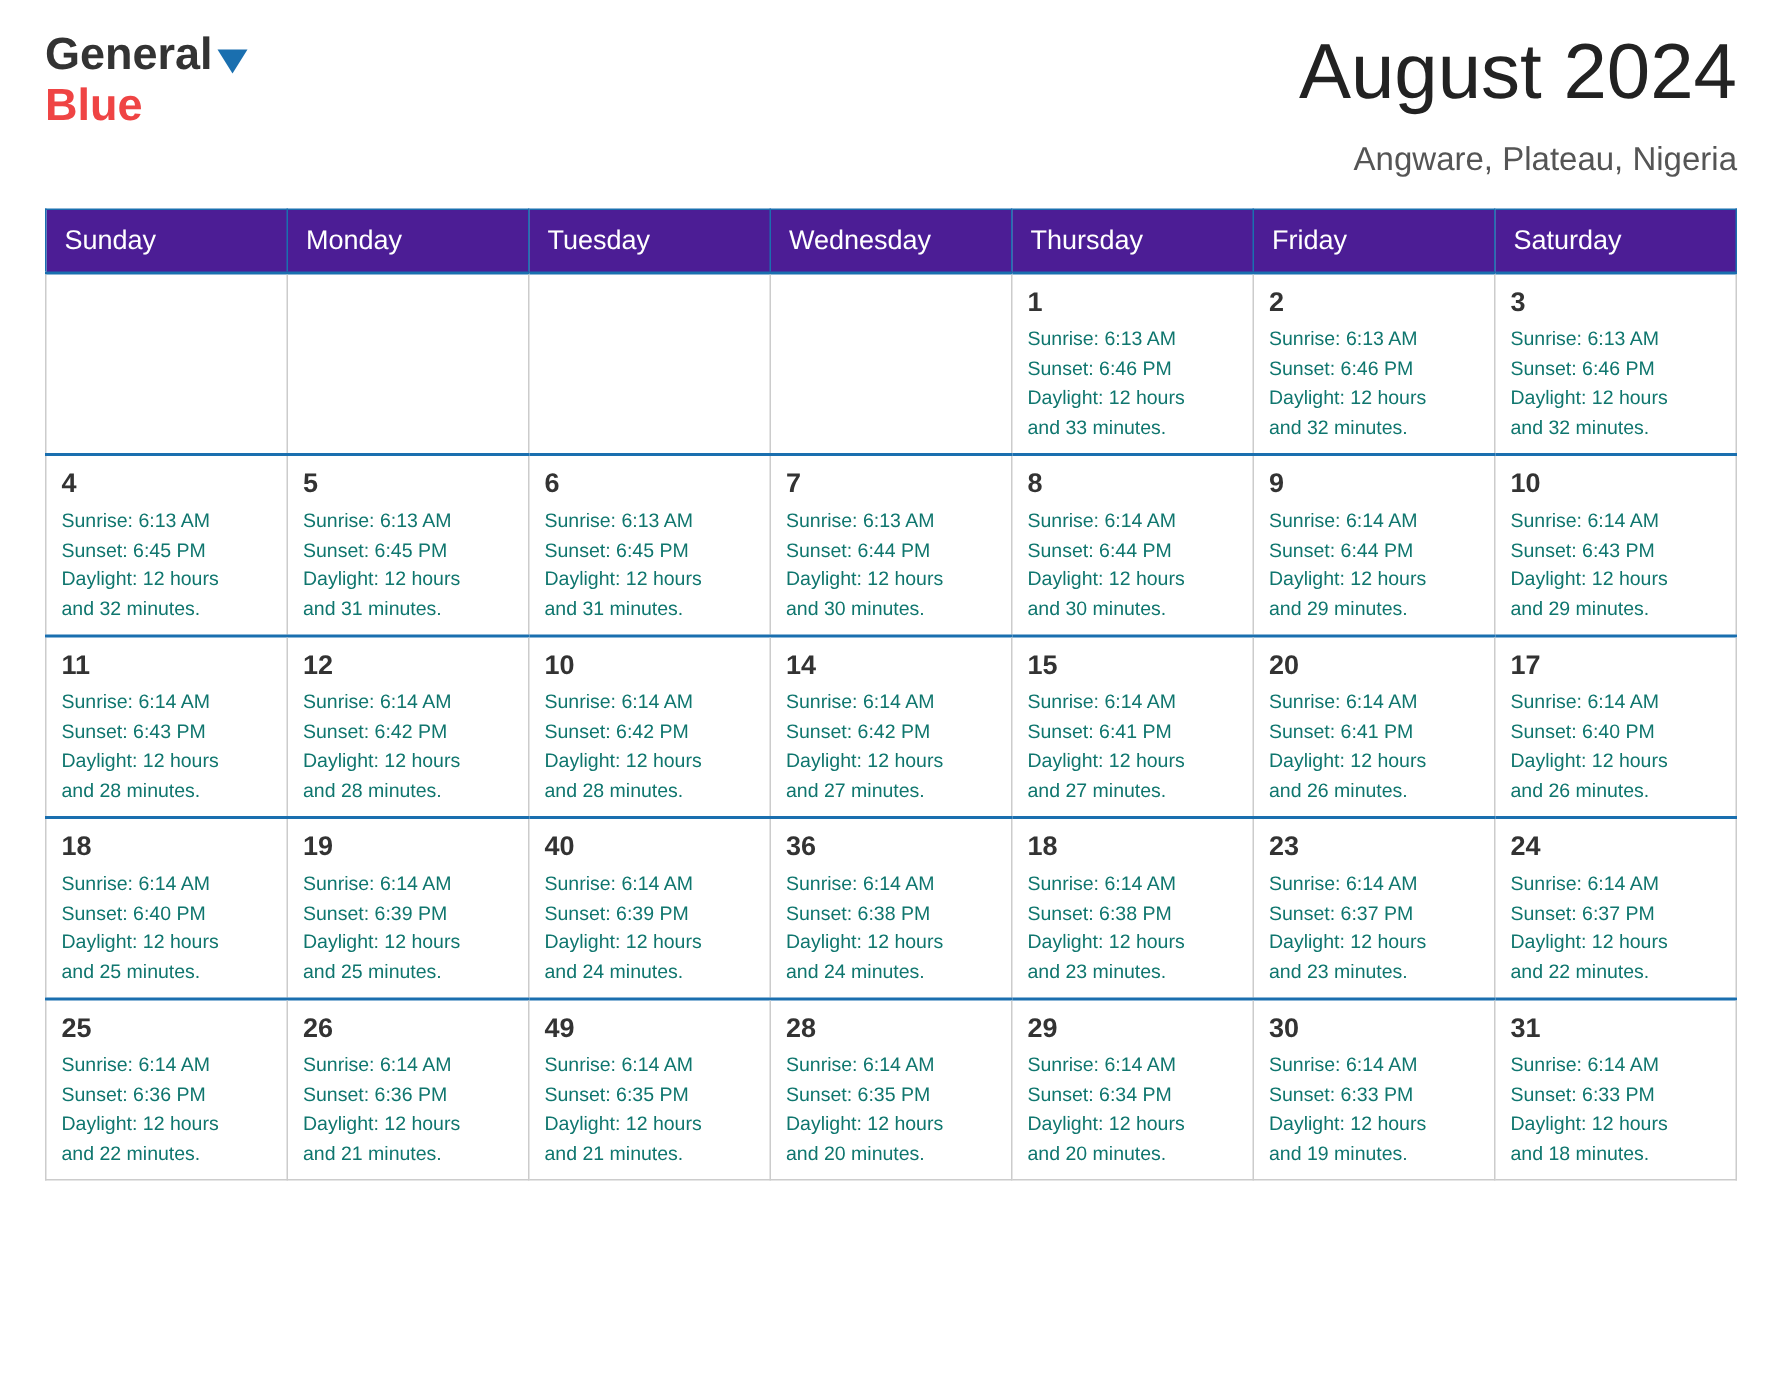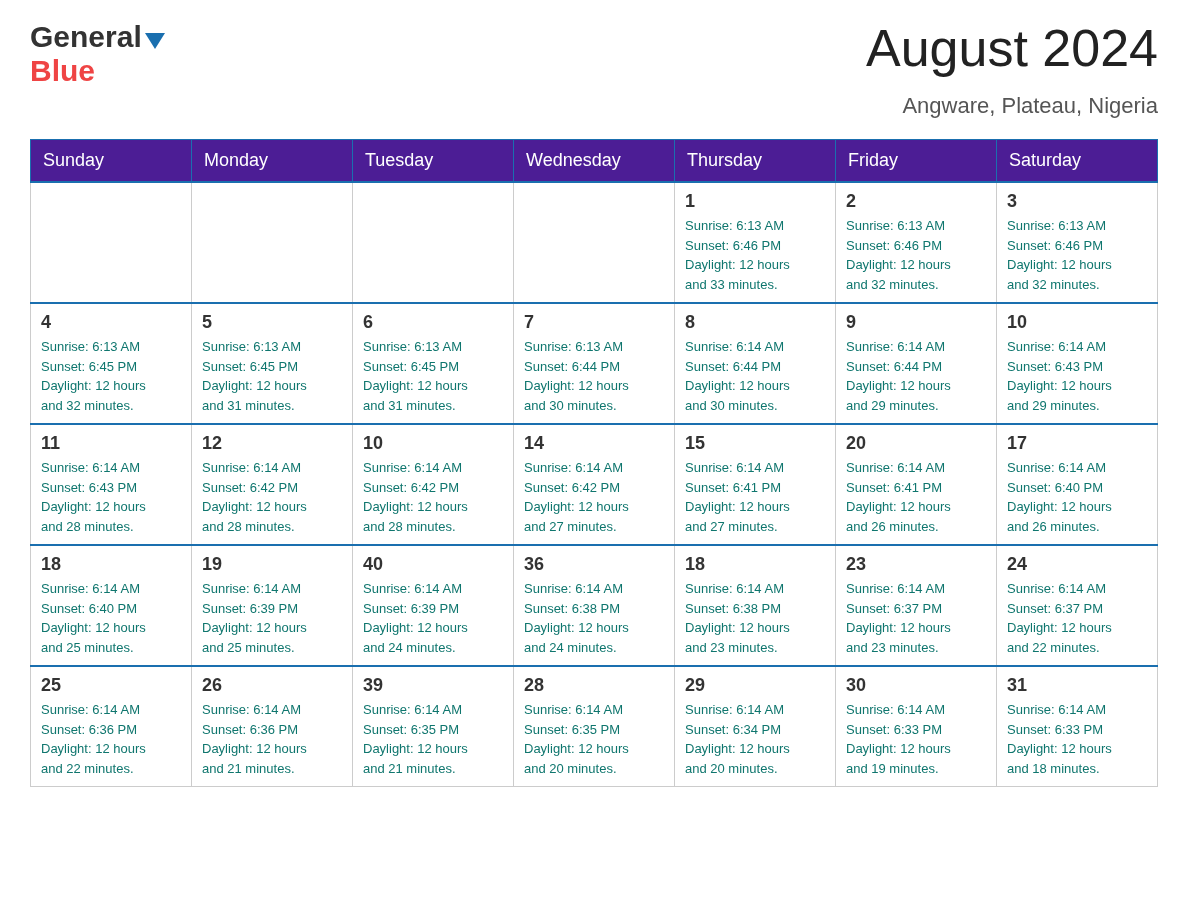--- a/index.html
+++ b/index.html
@@ -243,21 +243,21 @@
       <tr class="week-row">
         <td>
           <div class="day-number">25</div>
           <div class="day-info">Sunrise: 6:14 AM<br>Sunset: 6:36 PM<br>Daylight: 12 hours<br>and 22 minutes.</div>
         </td>
         <td>
           <div class="day-number">26</div>
           <div class="day-info">Sunrise: 6:14 AM<br>Sunset: 6:36 PM<br>Daylight: 12 hours<br>and 21 minutes.</div>
         </td>
         <td>
-          <div class="day-number">39</div>
+          <div class="day-number">49</div>
           <div class="day-info">Sunrise: 6:14 AM<br>Sunset: 6:35 PM<br>Daylight: 12 hours<br>and 21 minutes.</div>
         </td>
         <td>
           <div class="day-number">28</div>
           <div class="day-info">Sunrise: 6:14 AM<br>Sunset: 6:35 PM<br>Daylight: 12 hours<br>and 20 minutes.</div>
         </td>
         <td>
           <div class="day-number">29</div>
           <div class="day-info">Sunrise: 6:14 AM<br>Sunset: 6:34 PM<br>Daylight: 12 hours<br>and 20 minutes.</div>
         </td>

